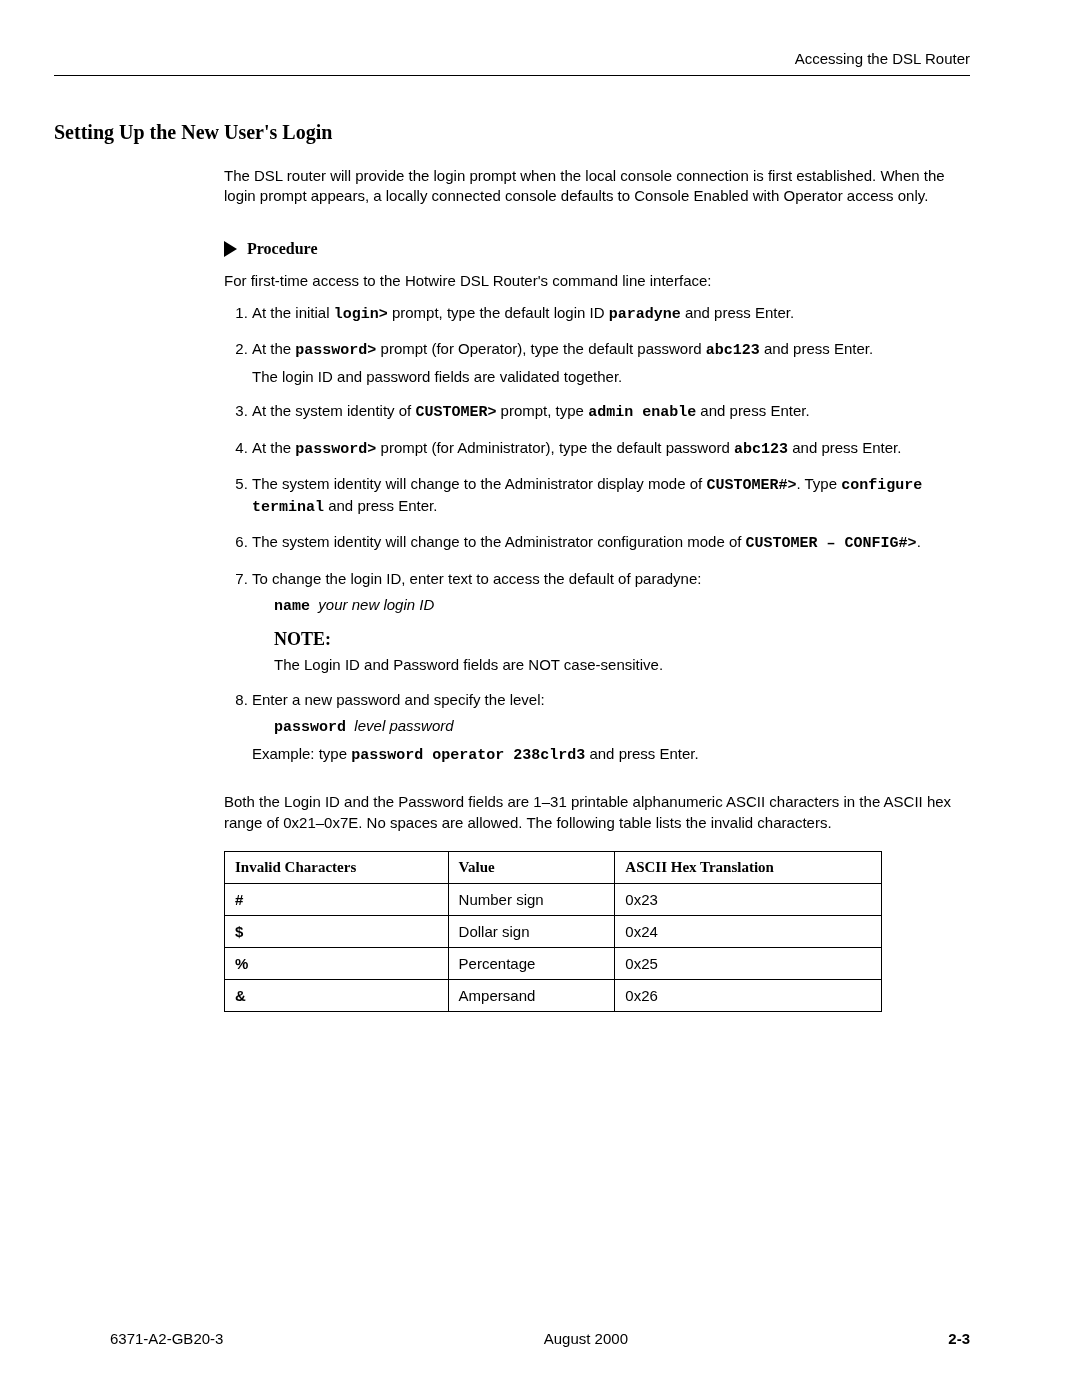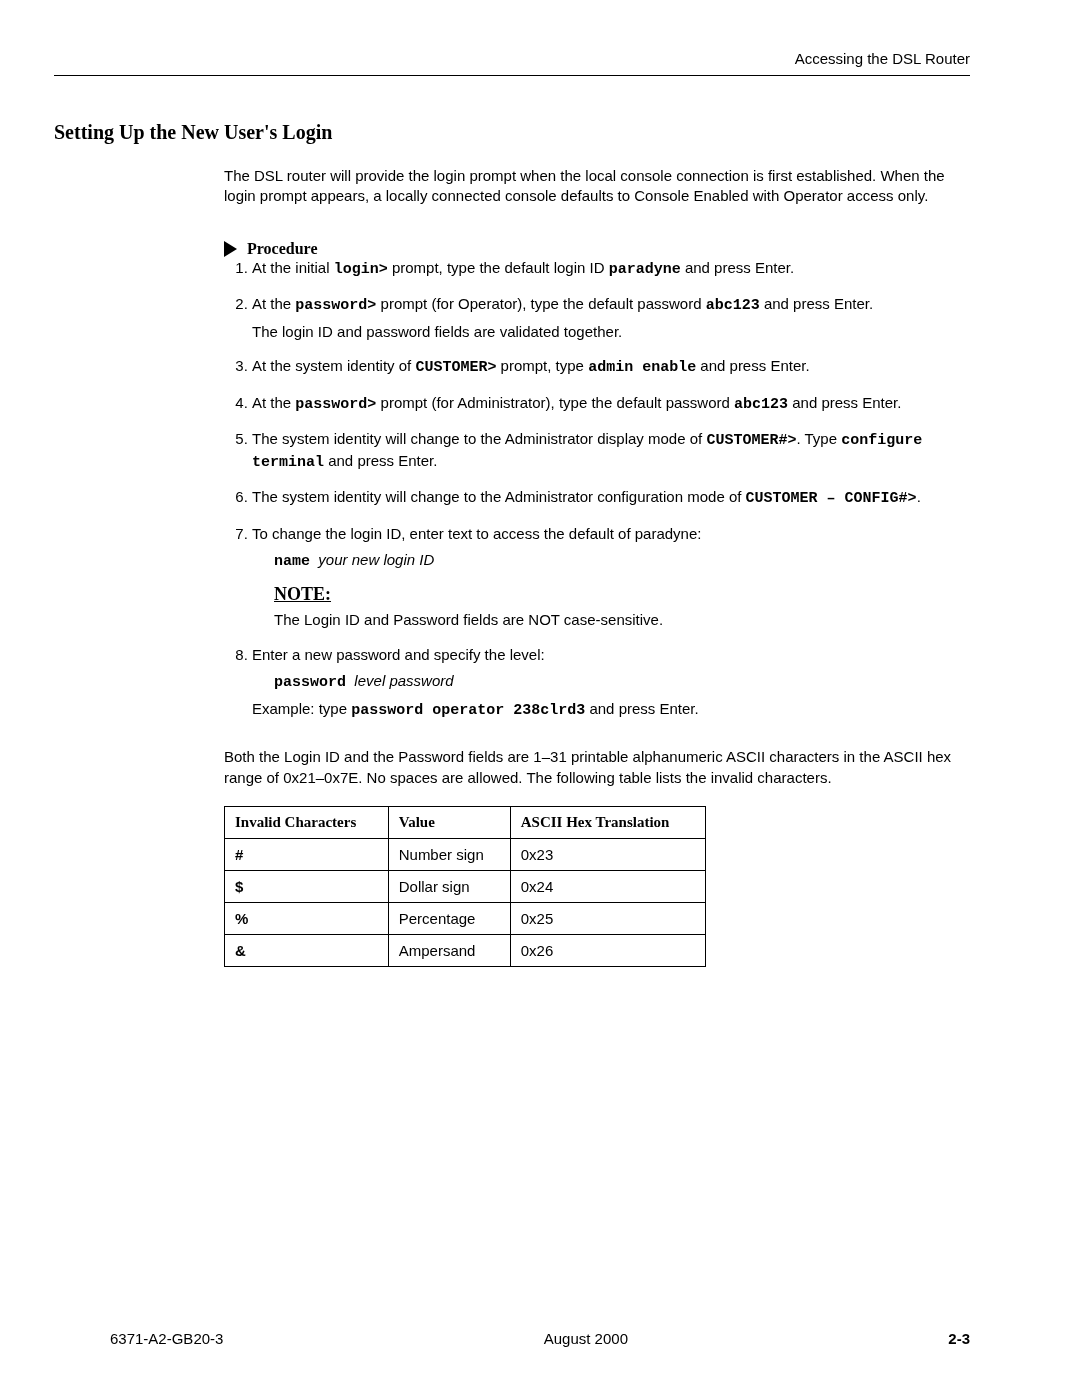--- a/index.html
+++ b/index.html
@@ -38,20 +38,21 @@
   .body-indent {
     margin-left: 170px;
   }
   .intro {
     line-height: 1.35;
     margin-bottom: 33px;
   }
   .procedure-row {
     display: flex;
     align-items: center;
+    margin-bottom: 14px;
   }
   .triangle-icon {
     width: 0;
     height: 0;
     border-left: 13px solid #000;
     border-top: 8px solid transparent;
     border-bottom: 8px solid transparent;
     margin-right: 10px;
   }
   .procedure-label {
@@ -83,34 +84,33 @@
   }
   .italic {
     font-style: italic;
   }
   .note-heading {
     font-family: "Times New Roman", Times, serif;
     font-weight: bold;
     font-size: 18px;
     margin-left: 22px;
     margin-top: 10px;
-    text-decoration: underline;
   }
   .note-body {
     margin-left: 22px;
     margin-top: 4px;
   }
   .after-steps {
     margin-top: 26px;
     margin-bottom: 18px;
     line-height: 1.35;
   }
   table.invalid {
     border-collapse: collapse;
-    width: 482px;
+    width: 658px;
   }
   table.invalid th, table.invalid td {
     border: 1px solid #000;
     padding: 7px 10px;
     text-align: left;
     font-size: 15px;
   }
   table.invalid th {
     font-family: "Times New Roman", Times, serif;
     font-weight: bold;
@@ -143,20 +143,21 @@
 
   <div class="body-indent">
 
     <div class="intro">The DSL router will provide the login prompt when the local console connection is first established. When the login prompt appears, a locally connected console defaults to Console Enabled with Operator access only.</div>
 
     <div class="procedure-row">
       <div class="triangle-icon"></div>
       <div class="procedure-label">Procedure</div>
     </div>
 
+    <div class="proc-intro">For first-time access to the Hotwire DSL Router's command line interface:</div>
 
     <ol class="steps">
       <li>
         <span>At the initial </span><span class="mono">login&gt;</span><span> prompt, type the default login ID </span><span class="mono">paradyne</span><span> and press Enter.</span>
       </li>
       <li>
         <span>At the </span><span class="mono">password&gt;</span><span> prompt (for Operator), type the default password </span><span class="mono">abc123</span><span> and press Enter.</span>
         <div class="step-sub">The login ID and password fields are validated together.</div>
       </li>
       <li>

